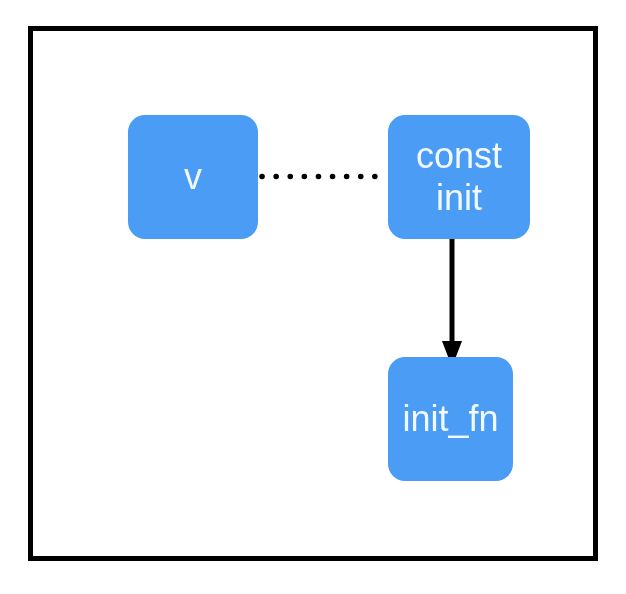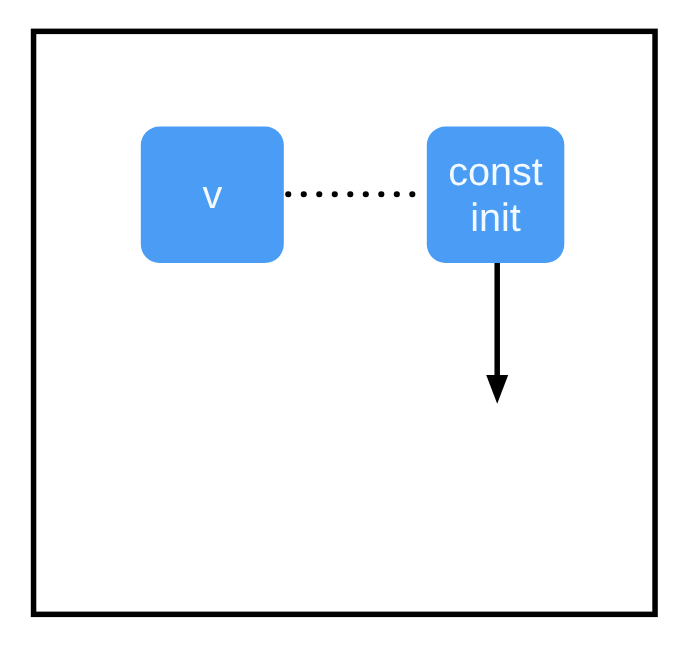--- a/index.html
+++ b/index.html
@@ -61,21 +61,21 @@
   }
   #node-v {
     left: 128px;
     top: 115px;
     width: 130px;
     height: 124px;
   }
   #node-const-init {
     left: 388px;
     top: 115px;
-    width: 125px;
+    width: 142px;
     height: 124px;
   }
   #node-init-fn {
     left: 388px;
     top: 357px;
     width: 125px;
     height: 124px;
   }
 </style>
 </head>
@@ -99,14 +99,17 @@
 
   <div class="node" id="node-v">
     <span class="node-label">v</span>
   </div>
 
   <div class="node" id="node-const-init">
     <span class="node-label">const
 init</span>
   </div>
 
+  <div class="node" id="node-init-fn">
+    <span class="node-label">init_fn</span>
+  </div>
 
 </div>
 
 </body></html>

